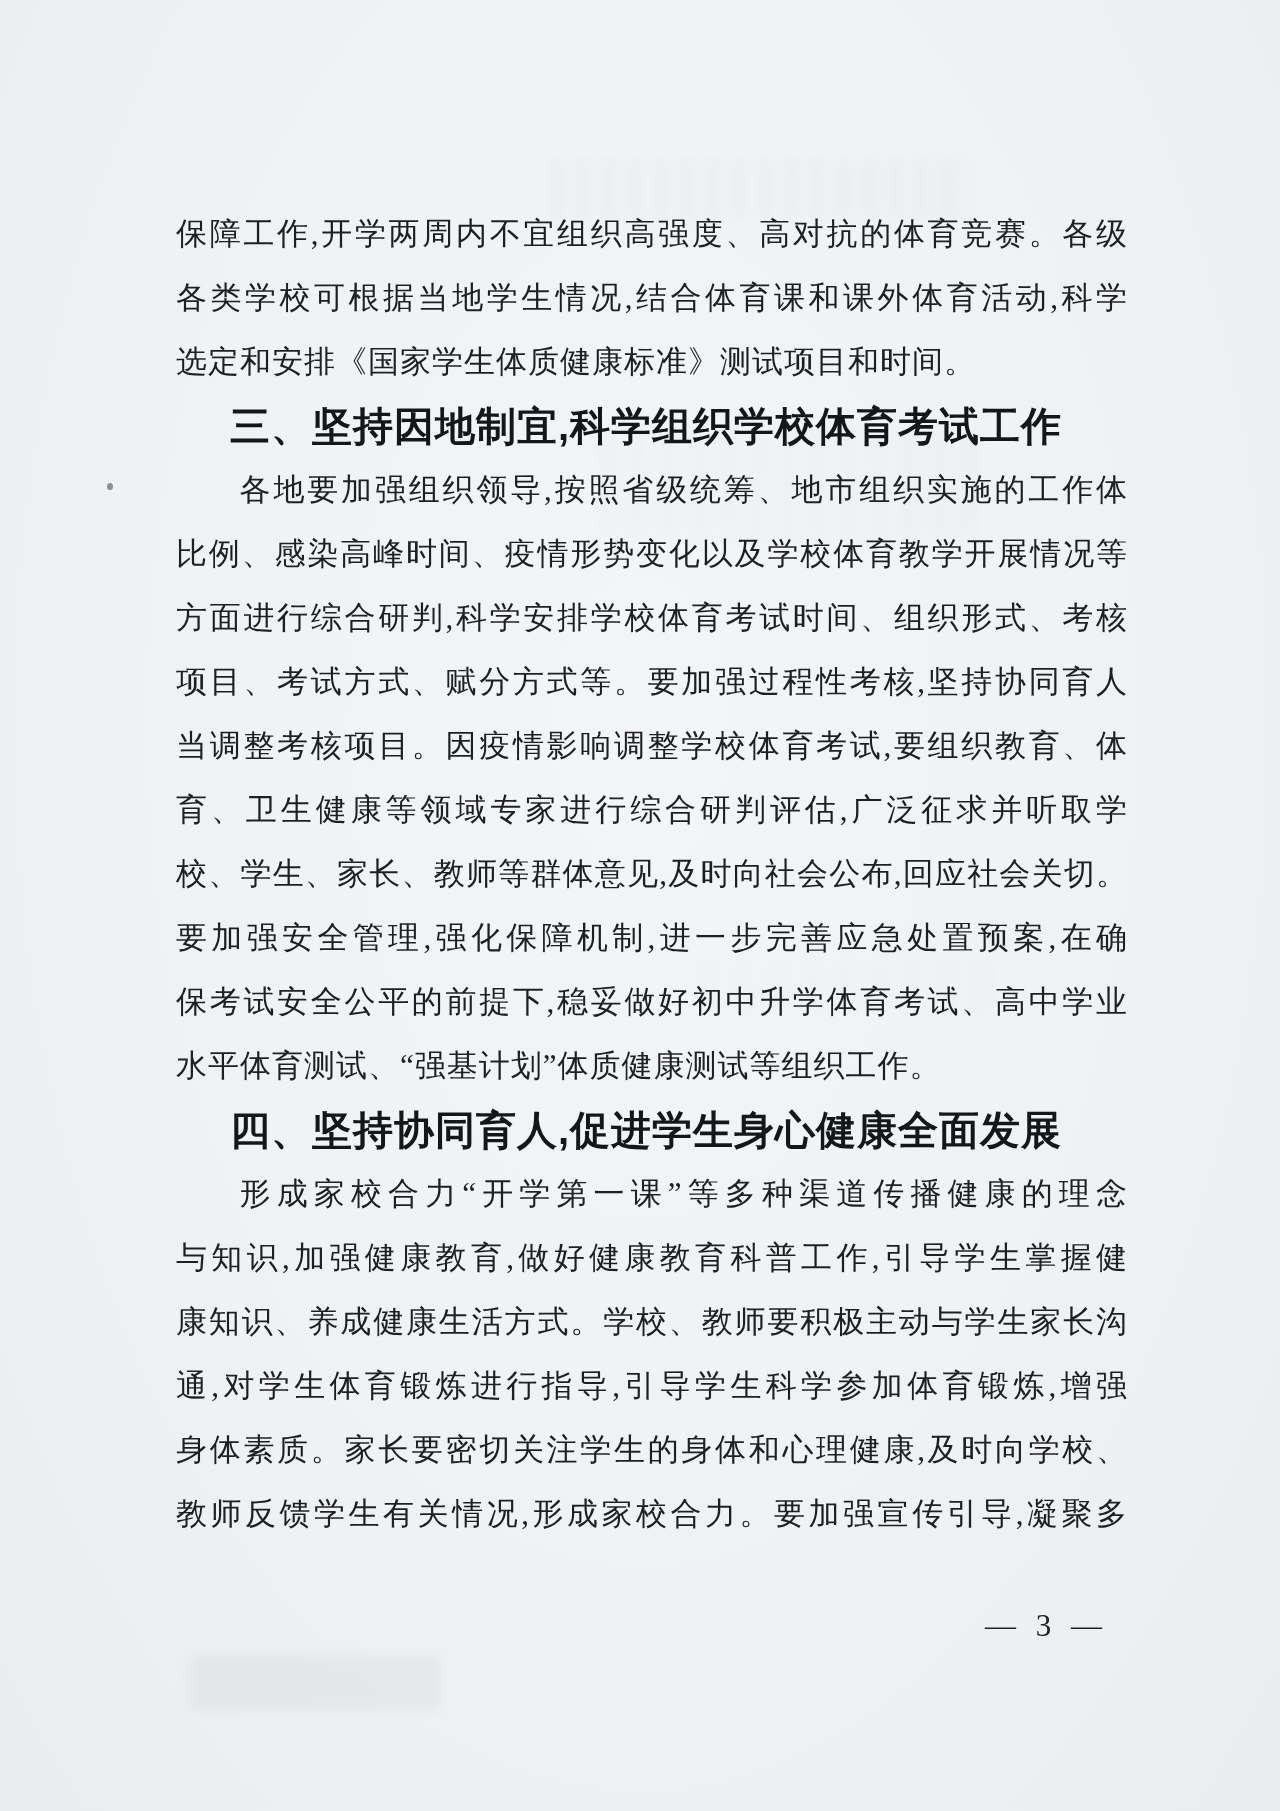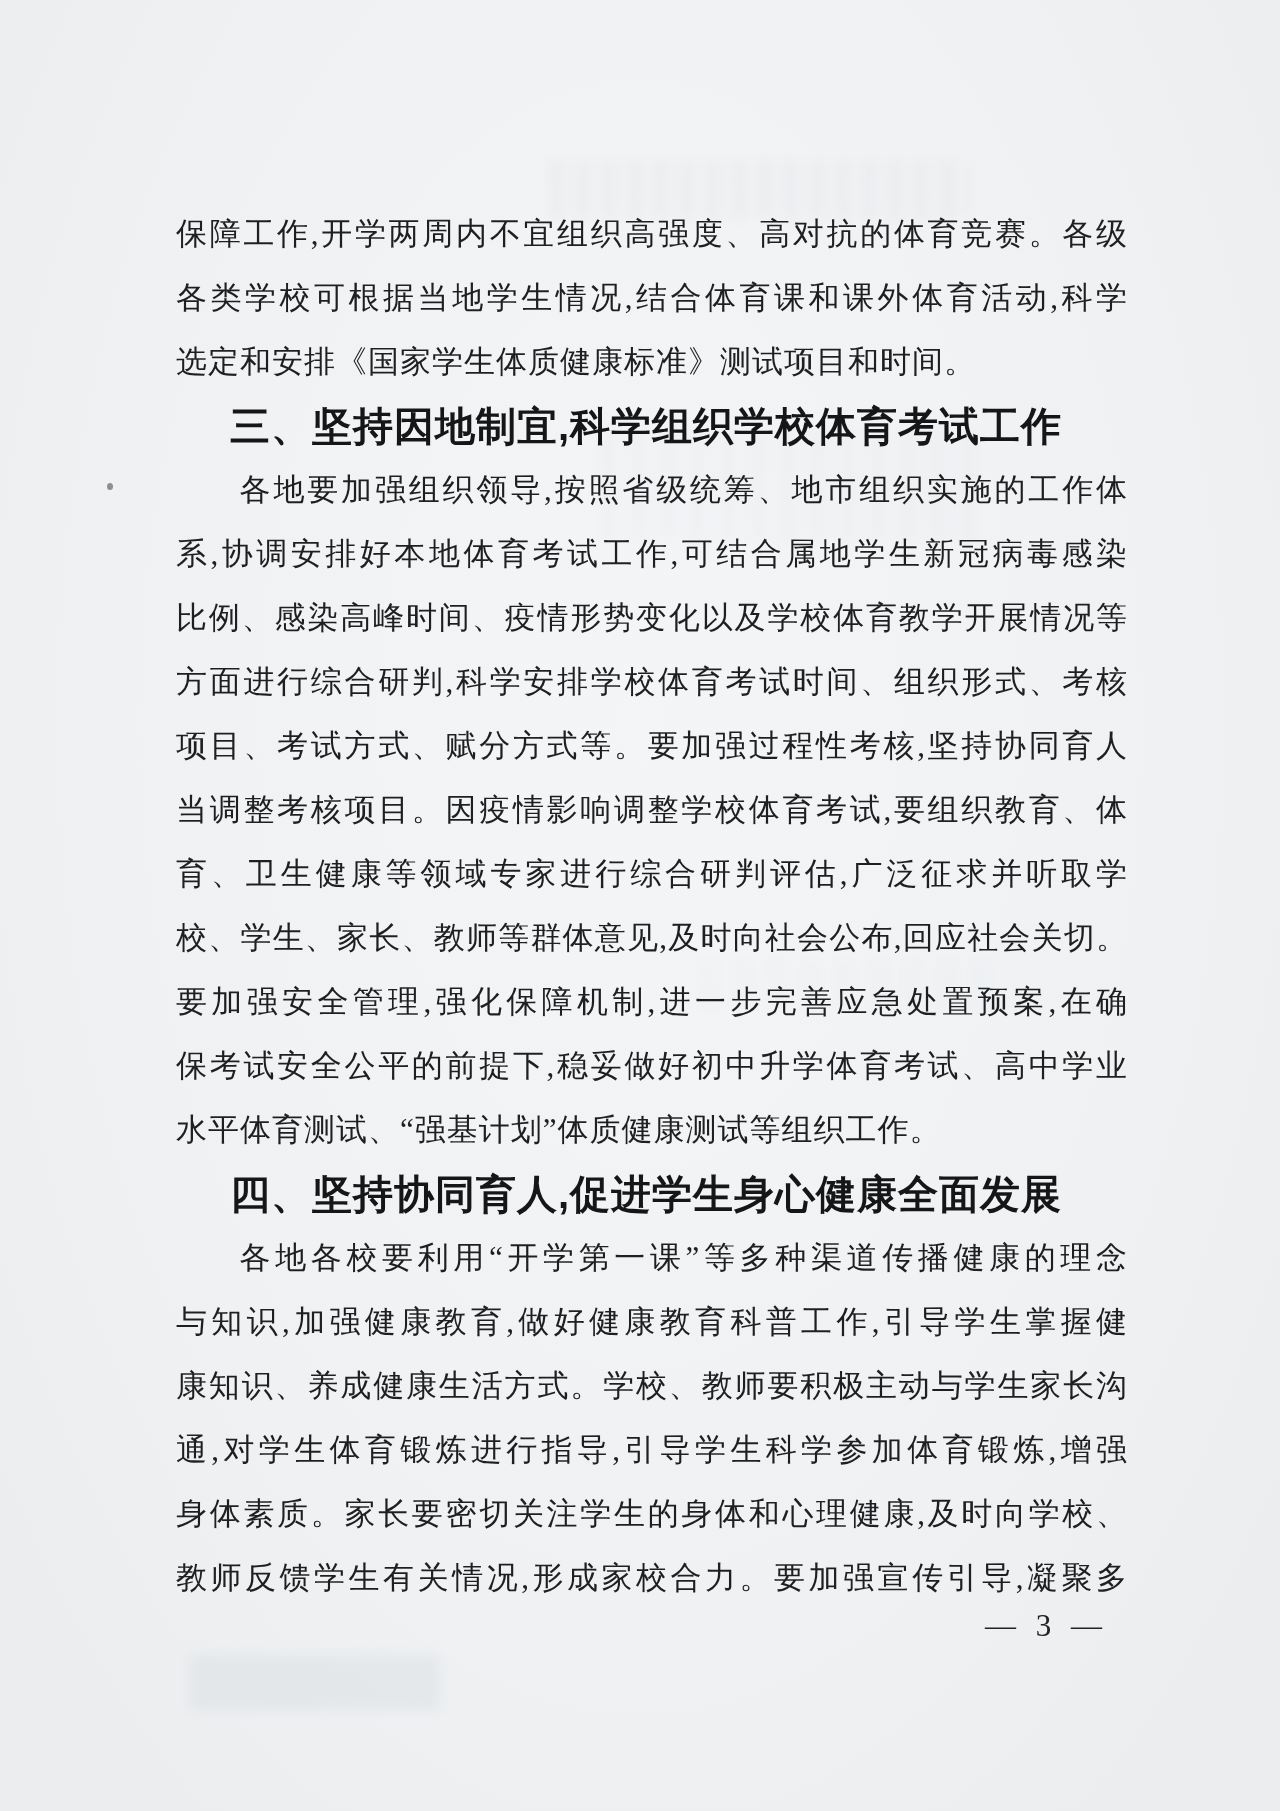--- a/index.html
+++ b/index.html
@@ -112,32 +112,31 @@
 <div class="smudge smudge-c"></div>
 <div class="smudge smudge-d"></div>
 <div class="scan-dot"></div>
 
 <div class="text-flow" id="text-flow">
     <div class="line">保障工作,开学两周内不宜组织高强度、高对抗的体育竞赛。各级</div>
     <div class="line">各类学校可根据当地学生情况,结合体育课和课外体育活动,科学</div>
     <div class="line no-justify">选定和安排《国家学生体质健康标准》测试项目和时间。</div>
     <div class="heading">三、坚持因地制宜,科学组织学校体育考试工作</div>
     <div class="line indent">各地要加强组织领导,按照省级统筹、地市组织实施的工作体</div>
-    <div class="line">系,协调安排好本地体育考试工作,可结合属地学生新冠病毒感染</div>
     <div class="line">比例、感染高峰时间、疫情形势变化以及学校体育教学开展情况等</div>
     <div class="line">方面进行综合研判,科学安排学校体育考试时间、组织形式、考核</div>
     <div class="line">项目、考试方式、赋分方式等。要加强过程性考核,坚持协同育人</div>
     <div class="line">当调整考核项目。因疫情影响调整学校体育考试,要组织教育、体</div>
     <div class="line">育、卫生健康等领域专家进行综合研判评估,广泛征求并听取学</div>
     <div class="line">校、学生、家长、教师等群体意见,及时向社会公布,回应社会关切。</div>
     <div class="line">要加强安全管理,强化保障机制,进一步完善应急处置预案,在确</div>
     <div class="line">保考试安全公平的前提下,稳妥做好初中升学体育考试、高中学业</div>
     <div class="line no-justify">水平体育测试、“强基计划”体质健康测试等组织工作。</div>
     <div class="heading">四、坚持协同育人,促进学生身心健康全面发展</div>
-    <div class="line indent">各地各校要利用“开学第一课”等多种渠道传播健康的理念</div>
+    <div class="line indent">形成家校合力“开学第一课”等多种渠道传播健康的理念</div>
     <div class="line">与知识,加强健康教育,做好健康教育科普工作,引导学生掌握健</div>
     <div class="line">康知识、养成健康生活方式。学校、教师要积极主动与学生家长沟</div>
     <div class="line">通,对学生体育锻炼进行指导,引导学生科学参加体育锻炼,增强</div>
     <div class="line">身体素质。家长要密切关注学生的身体和心理健康,及时向学校、</div>
     <div class="line">教师反馈学生有关情况,形成家校合力。要加强宣传引导,凝聚多</div>
   </div>
 
 <div class="page-number">— 3 —</div>
 
 </body></html>

